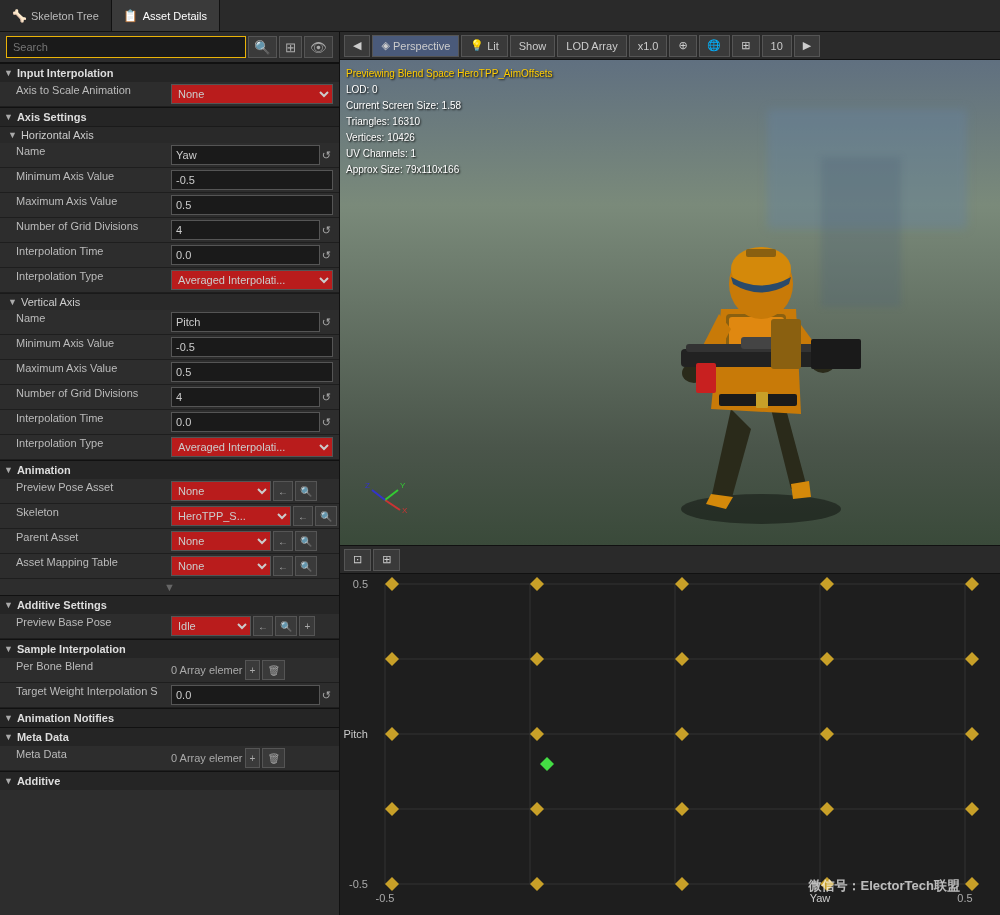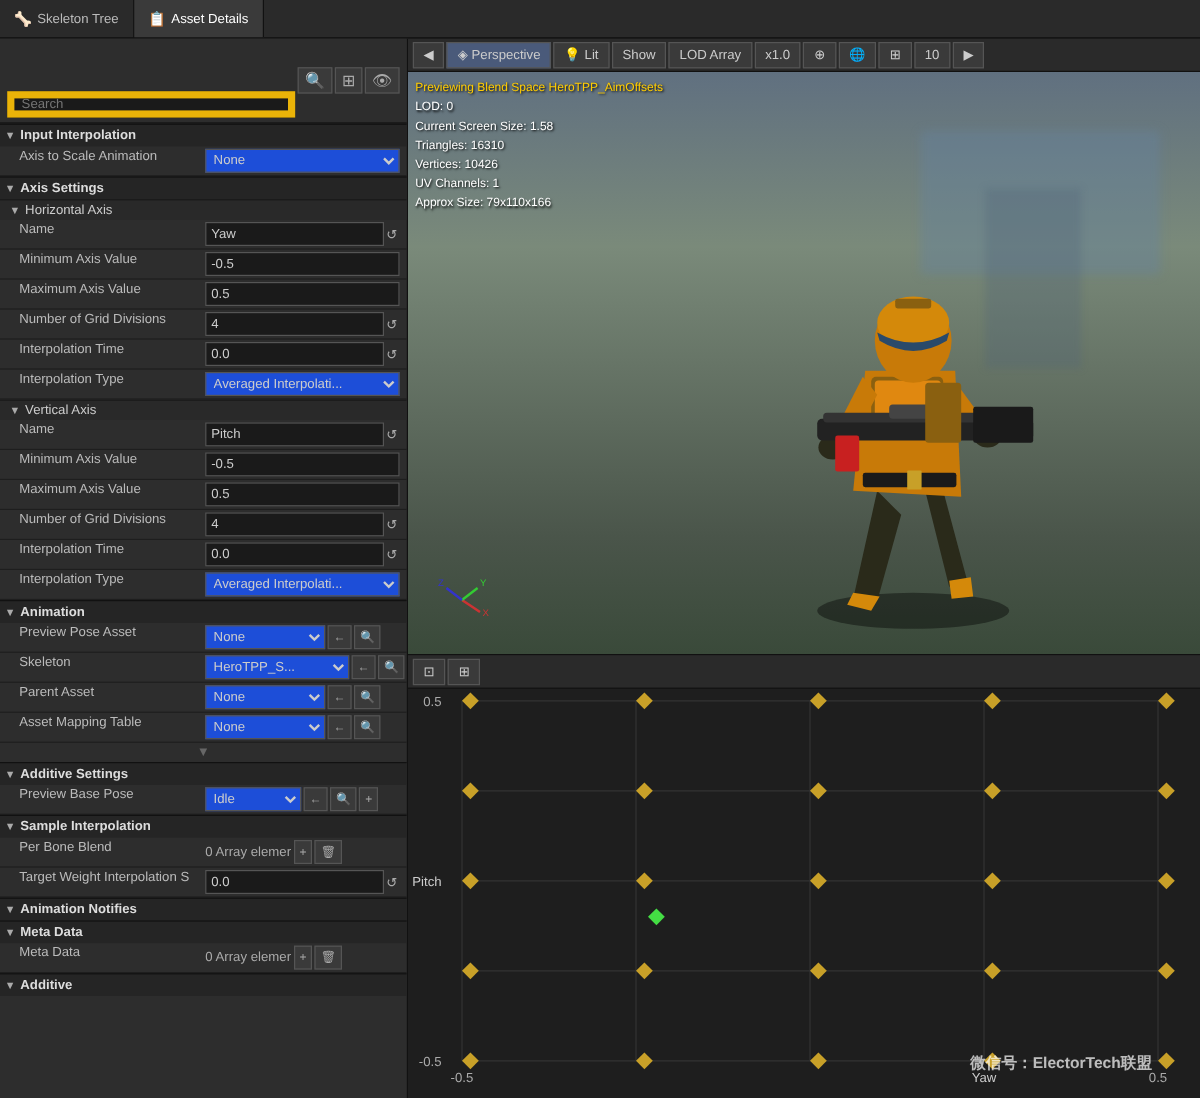--- a/index.html
+++ b/index.html
@@ -48,26 +48,25 @@
     .search-bar {
       display: flex;
       align-items: center;
       padding: 4px 6px;
       background: #2d2d2d;
       border-bottom: 1px solid #111;
     }
     .search-input {
       flex: 1;
       background: #1a1a1a;
-      border: 6px solid #eab308;
+      border: 1px solid #eab308;
       color: #ccc;
       padding: 2px 6px;
       font-size: 11px;
       height: 22px;
-      margin-top: 40px;
     }
     .search-btn {
       background: #3a3a3a;
       border: 1px solid #555;
       color: #aaa;
       cursor: pointer;
       padding: 2px 5px;
       margin-left: 2px;
       height: 22px;
     }
@@ -115,21 +114,21 @@
     .prop-input {
       background: #1a1a1a;
       border: 1px solid #555;
       color: #ccc;
       padding: 1px 4px;
       font-size: 11px;
       height: 20px;
       width: 100%;
     }
     .prop-select {
-      background: #1d4ed8;
+      background: #b91c1c;
       border: 1px solid #555;
       color: #ccc;
       padding: 1px 2px;
       font-size: 11px;
       height: 20px;
       width: 100%;
       cursor: pointer;
     }
     .prop-btn {
       background: #3a3a3a;

